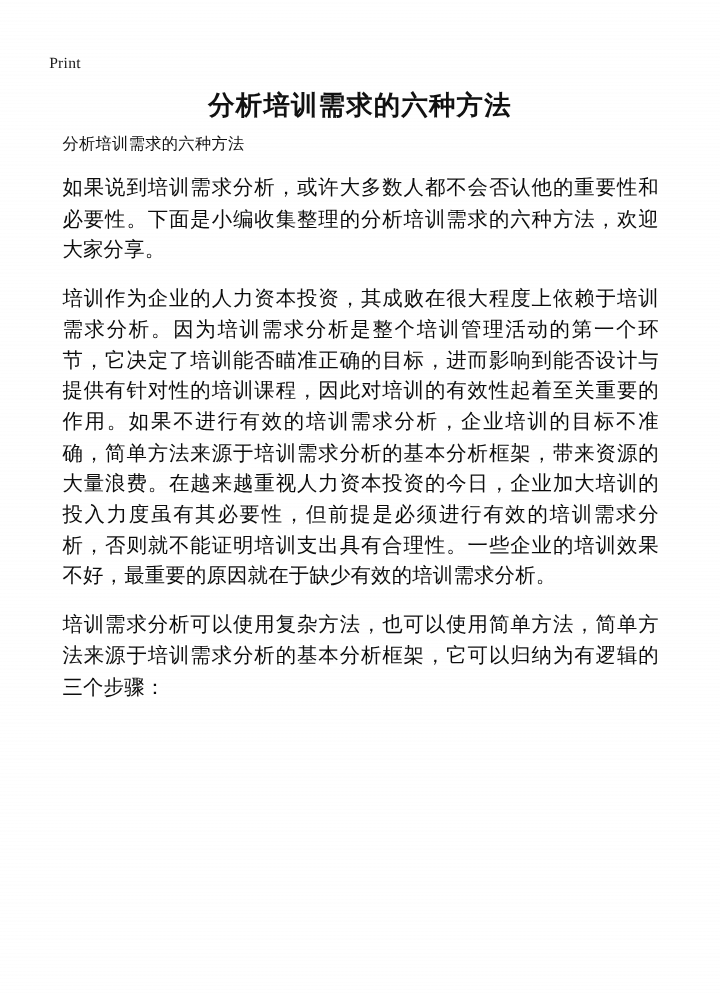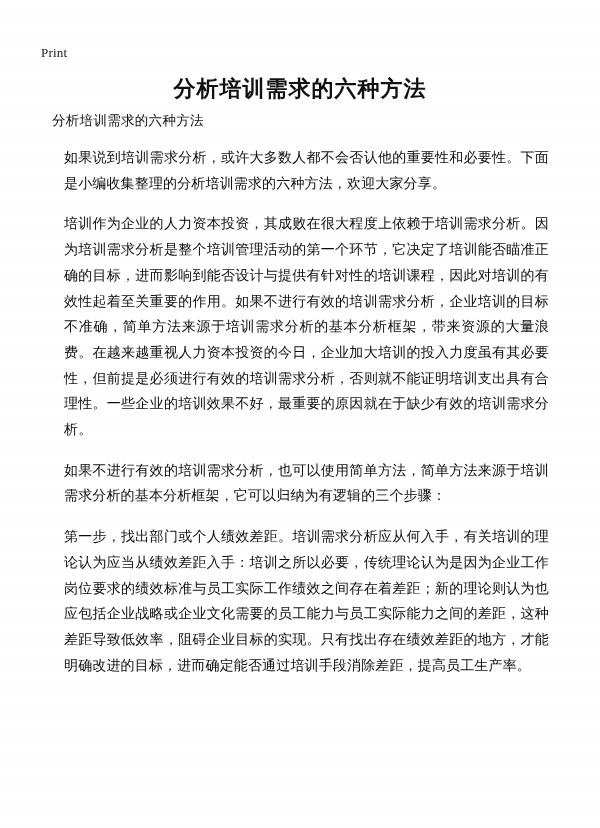--- a/index.html
+++ b/index.html
@@ -70,23 +70,23 @@
     font-family: "DejaVu Sans", sans-serif;
     font-size: 13.5px;
     font-weight: normal;
     color: #0f0f0f;
     line-height: 20px;
     margin: 0 0 15px 0;
     letter-spacing: 0.3px;
   }
 
   p.para {
-    margin: 0 0 15px 12px;
+    margin: 0 0 15px 0;
     font-family: "DejaVu Sans", sans-serif;
-    font-size: 14px;
+    font-size: 17px;
     line-height: 25.7px;
     color: #0d0d0d;
     text-align: justify;
     text-justify: inter-ideograph;
     letter-spacing: 0.15px;
     word-break: break-all;
   }
 
   p.para:last-child {
     margin-bottom: 0;
@@ -118,20 +118,19 @@
   </div>
 
   <div class="doc-title">分析培训需求的六种方法</div>
 
   <div class="content">
 
     <div class="subheading">分析培训需求的六种方法</div>
 
     <p class="para">如果说到培训需求分析，或许大多数人都不会否认他的重要性和必要性。下面是小编收集整理的分析培训需求的六种方法，欢迎大家分享。</p>
     <p class="para">培训作为企业的人力资本投资，其成败在很大程度上依赖于培训需求分析。因为培训需求分析是整个培训管理活动的第一个环节，它决定了培训能否瞄准正确的目标，进而影响到能否设计与提供有针对性的培训课程，因此对培训的有效性起着至关重要的作用。如果不进行有效的培训需求分析，企业培训的目标不准确，简单方法来源于培训需求分析的基本分析框架，带来资源的大量浪费。在越来越重视人力资本投资的今日，企业加大培训的投入力度虽有其必要性，但前提是必须进行有效的培训需求分析，否则就不能证明培训支出具有合理性。一些企业的培训效果不好，最重要的原因就在于缺少有效的培训需求分析。</p>
-    <p class="para">如果不进行有效的培训需求分析，也可以使用简单方法，简单方法来源于培训需求分析的基本分析框架，它可以归纳为有逻辑的三个步骤：</p>
-    <p class="para">第一步，找出部门或个人绩效差距。培训需求分析应从何入手，有关培训的理论认为应当从绩效差距入手：培训之所以必要，传统理论认为是因为企业工作岗位要求的绩效标准与员工实际工作绩效之间存在着差距；新的理论则认为也应包括企业战略或企业文化需要的员工能力与员工实际能力之间的差距，这种差距导致低效率，阻碍企业目标的实现。只有找出存在绩效差距的地方，才能明确改进的目标，进而确定能否通过培训手段消除差距，提高员工生产率。</p>
+    <p class="para">培训需求分析可以使用复杂方法，也可以使用简单方法，简单方法来源于培训需求分析的基本分析框架，它可以归纳为有逻辑的三个步骤：</p>
 
   </div>
 
   <div class="scan-noise"></div>
 
 </div>
 
 </body></html>

